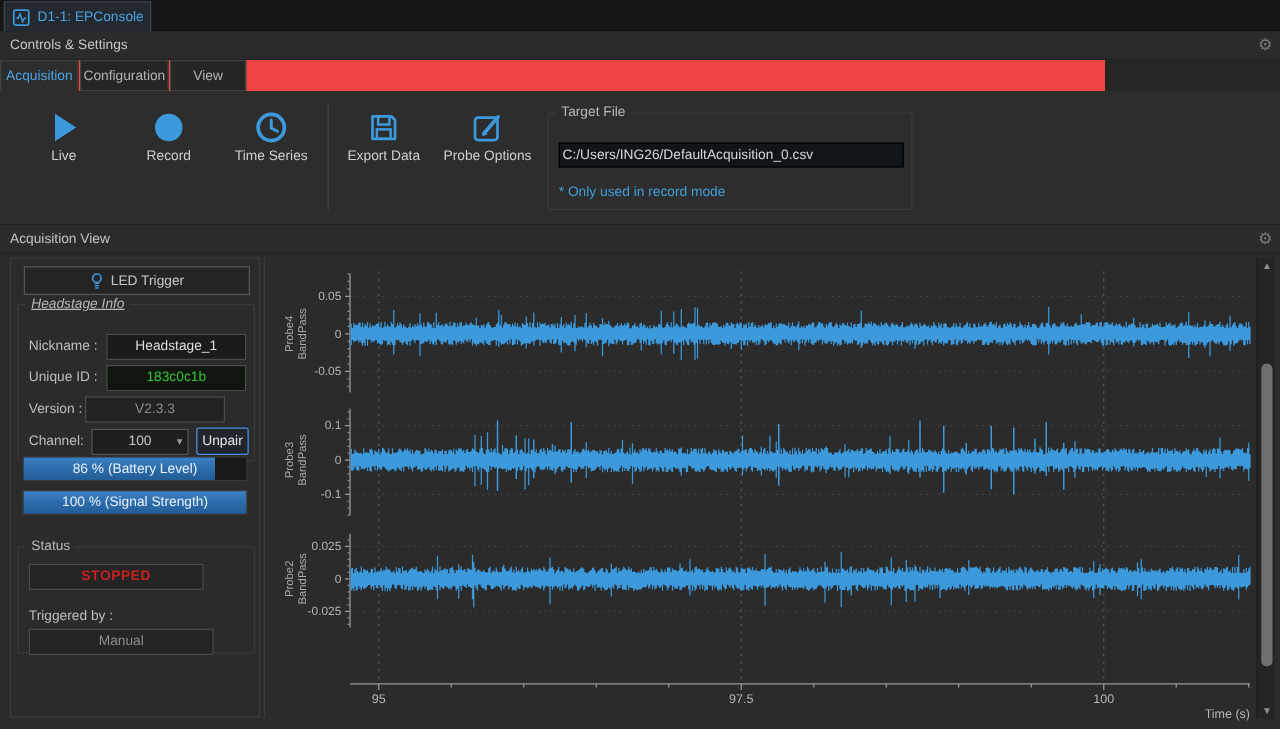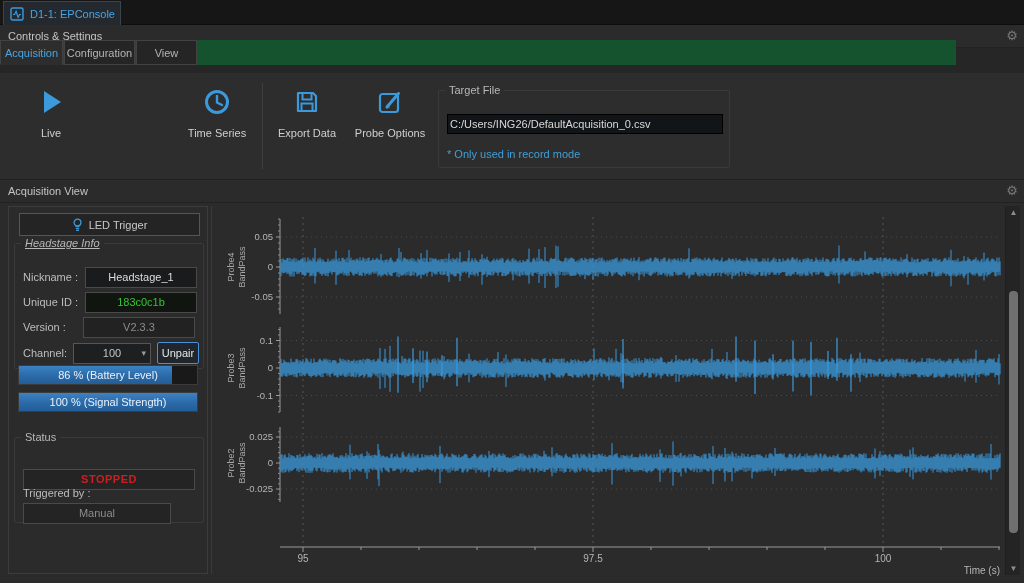--- a/index.html
+++ b/index.html
@@ -10,29 +10,29 @@
   
   .tabbar{position:absolute;left:0;top:0;width:1024px;height:25px;background:#161616;border-bottom:1px solid #0d0d0d}
   .window-tab{position:absolute;left:3px;top:1px;width:118px;height:24px;background:#23292e;border:1px solid #3a444d;border-bottom:none;display:flex;align-items:center;gap:6px;padding-left:6px}
   .window-tab .ttl{color:#4aa3e3;font-size:11px;white-space:nowrap}
 
   
   .sec-head{position:absolute;left:0;width:1024px;height:23px;background:#2b2b2b;border-bottom:1px solid #222;font-size:11px;color:#c4c4c4;line-height:22px;padding-left:8px}
   .gear{position:absolute;right:6px;top:2px;font-size:13px;color:#787878;line-height:18px;cursor:default}
 
   
-  .subtabs{position:absolute;left:0;top:40px;width:956px;height:25px;background:#14532d}
+  .subtabs{position:absolute;left:0;top:48px;width:884px;height:25px;background:#ef4444}
   .subtab{position:absolute;top:0;height:25px;font-size:11px;text-align:center;line-height:24px;background:#252525;border:1px solid #424242;color:#b4b4b4}
   .subtab.active{background:#2d2d2d;border-bottom:1px solid #2d2d2d;color:#4aa3e3}
 
   
   .toolbar{position:absolute;left:0;top:73px;width:1024px;height:107px;background:#2d2d2d;border-bottom:1px solid #202020}
   .tool{position:absolute;top:13px;width:84px;text-align:center;cursor:pointer}
   .tool svg{display:block;margin:0 auto}
-  .tool .tlabel{margin-top:9px;font-size:11px;color:#cfcfcf;line-height:13px}
+  .tool .tlabel{margin-top:1px;font-size:11px;color:#cfcfcf;line-height:13px}
   .tb-divider{position:absolute;left:262px;top:10px;width:1px;height:86px;background:#3f3f3f}
 
   fieldset{border:1px solid #3a3a3a;border-radius:2px}
   legend{font-size:11px;color:#b8b8b8;padding:0 4px;margin-left:6px;white-space:nowrap}
 
   .target-fs{position:absolute;left:438px;top:11px;width:292px;height:84px}
   .target-input{position:absolute;left:8px;top:18px;width:276px;height:20px;background:#121518;border:1px solid #000;color:#d8d8d8;font-size:11px;line-height:18px;padding-left:2px;white-space:nowrap;overflow:hidden}
   .target-note{position:absolute;left:8px;top:52px;font-size:11px;color:#3f9fd8}
 
   
@@ -94,20 +94,26 @@
 
   <div class="toolbar">
 
     <div class="tool" style="left:9px">
       <svg width="32" height="32" viewBox="0 0 32 32">
         <path d="M9 5 L26 16 L9 27 Z" fill="#3b99dc"></path>
       </svg>
       <div class="tlabel">Live</div>
     </div>
 
+    <div class="tool" style="left:93px">
+      <svg width="32" height="32" viewBox="0 0 32 32">
+        <circle cx="16" cy="16" r="11" fill="#3b99dc"></circle>
+      </svg>
+      <div class="tlabel">Record</div>
+    </div>
 
     <div class="tool" style="left:175px">
       <svg width="32" height="32" viewBox="0 0 32 32">
         <circle cx="16" cy="16" r="10.5" fill="none" stroke="#3b99dc" stroke-width="3"></circle>
         <path d="M16 10v6.5l5 2.5" fill="none" stroke="#3b99dc" stroke-width="2.4" stroke-linecap="round"></path>
       </svg>
       <div class="tlabel">Time Series</div>
     </div>
 
     <div class="tb-divider"></div>
@@ -157,21 +163,21 @@
       <fieldset class="hs-fs">
         <legend>Headstage Info</legend>
 
         <div class="frm-label" style="left:8px;top:18px">Nickname :</div>
         <div class="field" style="left:70px;top:18px;width:112px">Headstage_1</div>
 
         <div class="frm-label" style="left:8px;top:43px">Unique ID :</div>
         <div class="field id" style="left:70px;top:43px;width:112px">183c0c1b</div>
 
         <div class="frm-label" style="left:8px;top:68px">Version :</div>
-        <div class="field dim" style="left:68px;top:68px;width:112px">V2.3.3</div>
+        <div class="field dim" style="left:53px;top:68px;width:112px">V2.3.3</div>
 
         <div class="frm-label" style="left:8px;top:94px">Channel:</div>
         <div class="combo" style="left:58px;top:94px;width:78px">
           <span>100</span>
           <span class="caret">▾</span>
         </div>
         <div class="unpair-btn" style="left:142px;top:93px;width:42px">Unpair</div>
       </fieldset>
 
       <div class="pbar" style="top:158px">
@@ -179,21 +185,21 @@
         <div class="plabel">86 % (Battery Level)</div>
       </div>
 
       <div class="pbar" style="top:185px">
         <div class="pfill" style="width: 100%;"></div>
         <div class="plabel">100 % (Signal Strength)</div>
       </div>
 
       <fieldset class="st-fs">
         <legend>Status</legend>
-        <div class="field stopped" style="left:8px;top:26px;width:172px;background:#242424">STOPPED</div>
+        <div class="field stopped" style="left:8px;top:8px;width:140px;background:#242424">STOPPED</div>
         <div class="frm-label" style="left:8px;top:40px">Triggered by :</div>
         <div class="field dim" style="left:8px;top:60px;width:148px;background:#242424">Manual</div>
       </fieldset>
     </div>
 
     <div class="v-divider"></div>
 
     <svg id="plots-svg" class="plots" viewBox="0 0 789 372">
         <line x1="88" y1="12" x2="88" y2="341" stroke="#565656" stroke-dasharray="2,4" stroke-width="1"></line>
         <line x1="378" y1="12" x2="378" y2="341" stroke="#565656" stroke-dasharray="2,4" stroke-width="1"></line>

